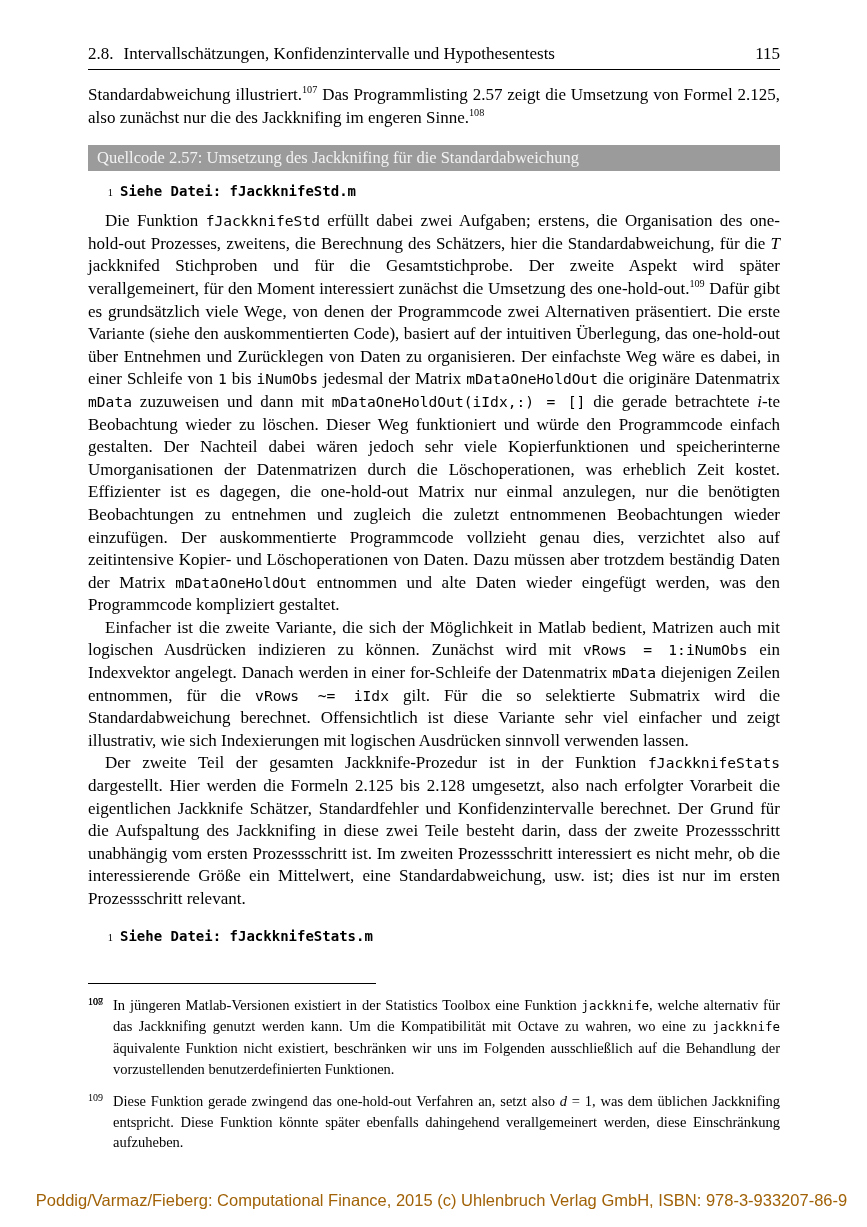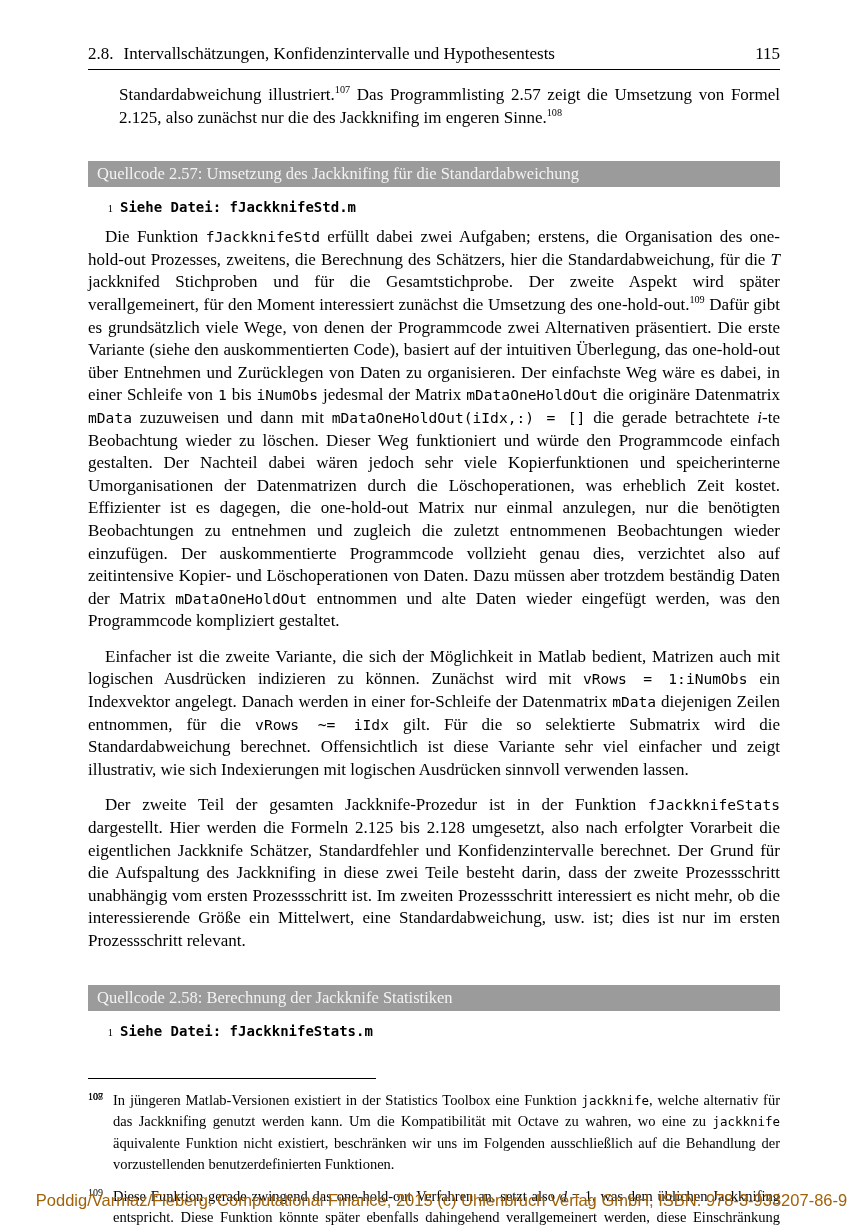--- a/index.html
+++ b/index.html
@@ -25,27 +25,26 @@
     padding-bottom: 5px;
     border-bottom: 1.5px solid #000;
     text-align: right;
   }
   .running-head .sec-no { margin-right: 10px; }
   
   .intro, .body-par {
     font-size: 17px;
     line-height: 22.6px;
     text-align: justify;
-    margin-top: 13px;
   }
-  .intro { margin-top: 14px; text-indent: 0; margin-left: 31px; }
+  .intro { margin-top: 14px; text-indent: 0; }
   .body-par { text-indent: 17px; }
   .body-par.first { margin-top: 1px; }
   
-  .listing { margin-top: 32px; }
+  .listing { margin-top: 16px; }
   .listing-caption {
     background: #9b9b9b;
     color: #f3f3f3;
     font-size: 16.5px;
     line-height: 19px;
     padding: 3px 9px 4px 9px;
   }
   .code-line {
     margin: 11px 0 10px 17px;
     white-space: nowrap;
@@ -117,21 +116,20 @@
     <div class="code-line">
       <span class="line-no">1</span><span class="code">Siehe Datei: fJackknifeStd.m</span>
     </div>
   </div>
 
   <p class="body-par first"><span>Die Funktion </span><span class="seg-mono">fJackknifeStd</span><span> erfüllt dabei zwei Aufgaben; erstens, die Organisation des one-hold-out Prozesses, zweitens, die Berechnung des Schätzers, hier die Standardabweichung, für die </span><span class="seg-italic">T</span><span> jackknifed Stichproben und für die Gesamtstichprobe. Der zweite Aspekt wird später verallgemeinert, für den Moment interessiert zunächst die Umsetzung des one-hold-out.</span><span class="seg-sup">109</span><span> Dafür gibt es grundsätzlich viele Wege, von denen der Programmcode zwei Alternativen präsentiert. Die erste Variante (siehe den auskommentierten Code), basiert auf der intuitiven Überlegung, das one-hold-out über Entnehmen und Zurücklegen von Daten zu organisieren. Der einfachste Weg wäre es dabei, in einer Schleife von </span><span class="seg-mono">1</span><span> bis </span><span class="seg-mono">iNumObs</span><span> jedesmal der Matrix </span><span class="seg-mono">mDataOneHoldOut</span><span> die originäre Datenmatrix </span><span class="seg-mono">mData</span><span> zuzuweisen und dann mit </span><span class="seg-mono">mDataOneHoldOut(iIdx,:) = []</span><span> die gerade betrachtete </span><span class="seg-italic">i</span><span>-te Beobachtung wieder zu löschen. Dieser Weg funktioniert und würde den Programmcode einfach gestalten. Der Nachteil dabei wären jedoch sehr viele Kopierfunktionen und speicherinterne Umorganisationen der Datenmatrizen durch die Löschoperationen, was erheblich Zeit kostet. Effizienter ist es dagegen, die one-hold-out Matrix nur einmal anzulegen, nur die benötigten Beobachtungen zu entnehmen und zugleich die zuletzt entnommenen Beobachtungen wieder einzufügen. Der auskommentierte Programmcode vollzieht genau dies, verzichtet also auf zeitintensive Kopier- und Löschoperationen von Daten. Dazu müssen aber trotzdem beständig Daten der Matrix </span><span class="seg-mono">mDataOneHoldOut</span><span> entnommen und alte Daten wieder eingefügt werden, was den Programmcode kompliziert gestaltet.</span></p>
   <p class="body-par"><span>Einfacher ist die zweite Variante, die sich der Möglichkeit in Matlab bedient, Matrizen auch mit logischen Ausdrücken indizieren zu können. Zunächst wird mit </span><span class="seg-mono">vRows = 1:iNumObs</span><span> ein Indexvektor angelegt. Danach werden in einer for-Schleife der Datenmatrix </span><span class="seg-mono">mData</span><span> diejenigen Zeilen entnommen, für die </span><span class="seg-mono">vRows ~= iIdx</span><span> gilt. Für die so selektierte Submatrix wird die Standardabweichung berechnet. Offensichtlich ist diese Variante sehr viel einfacher und zeigt illustrativ, wie sich Indexierungen mit logischen Ausdrücken sinnvoll verwenden lassen.</span></p>
   <p class="body-par"><span>Der zweite Teil der gesamten Jackknife-Prozedur ist in der Funktion </span><span class="seg-mono">fJackknifeStats</span><span> dargestellt. Hier werden die Formeln 2.125 bis 2.128 umgesetzt, also nach erfolgter Vorarbeit die eigentlichen Jackknife Schätzer, Standardfehler und Konfidenzintervalle berechnet. Der Grund für die Aufspaltung des Jackknifing in diese zwei Teile besteht darin, dass der zweite Prozessschritt unabhängig vom ersten Prozessschritt ist. Im zweiten Prozessschritt interessiert es nicht mehr, ob die interessierende Größe ein Mittelwert, eine Standardabweichung, usw. ist; dies ist nur im ersten Prozessschritt relevant.</span></p>
 
   <div class="listing">
-    <div class="listing-caption">Quellcode 2.58: Berechnung der Jackknife Statistiken</div>
     <div class="code-line">
       <span class="line-no">1</span><span class="code">Siehe Datei: fJackknifeStats.m</span>
     </div>
   </div>
 
   <div class="footnotes">
     <div class="fn-rule"></div>
     <div class="footnote">
       <span class="fn-marker">107</span>
     </div>

